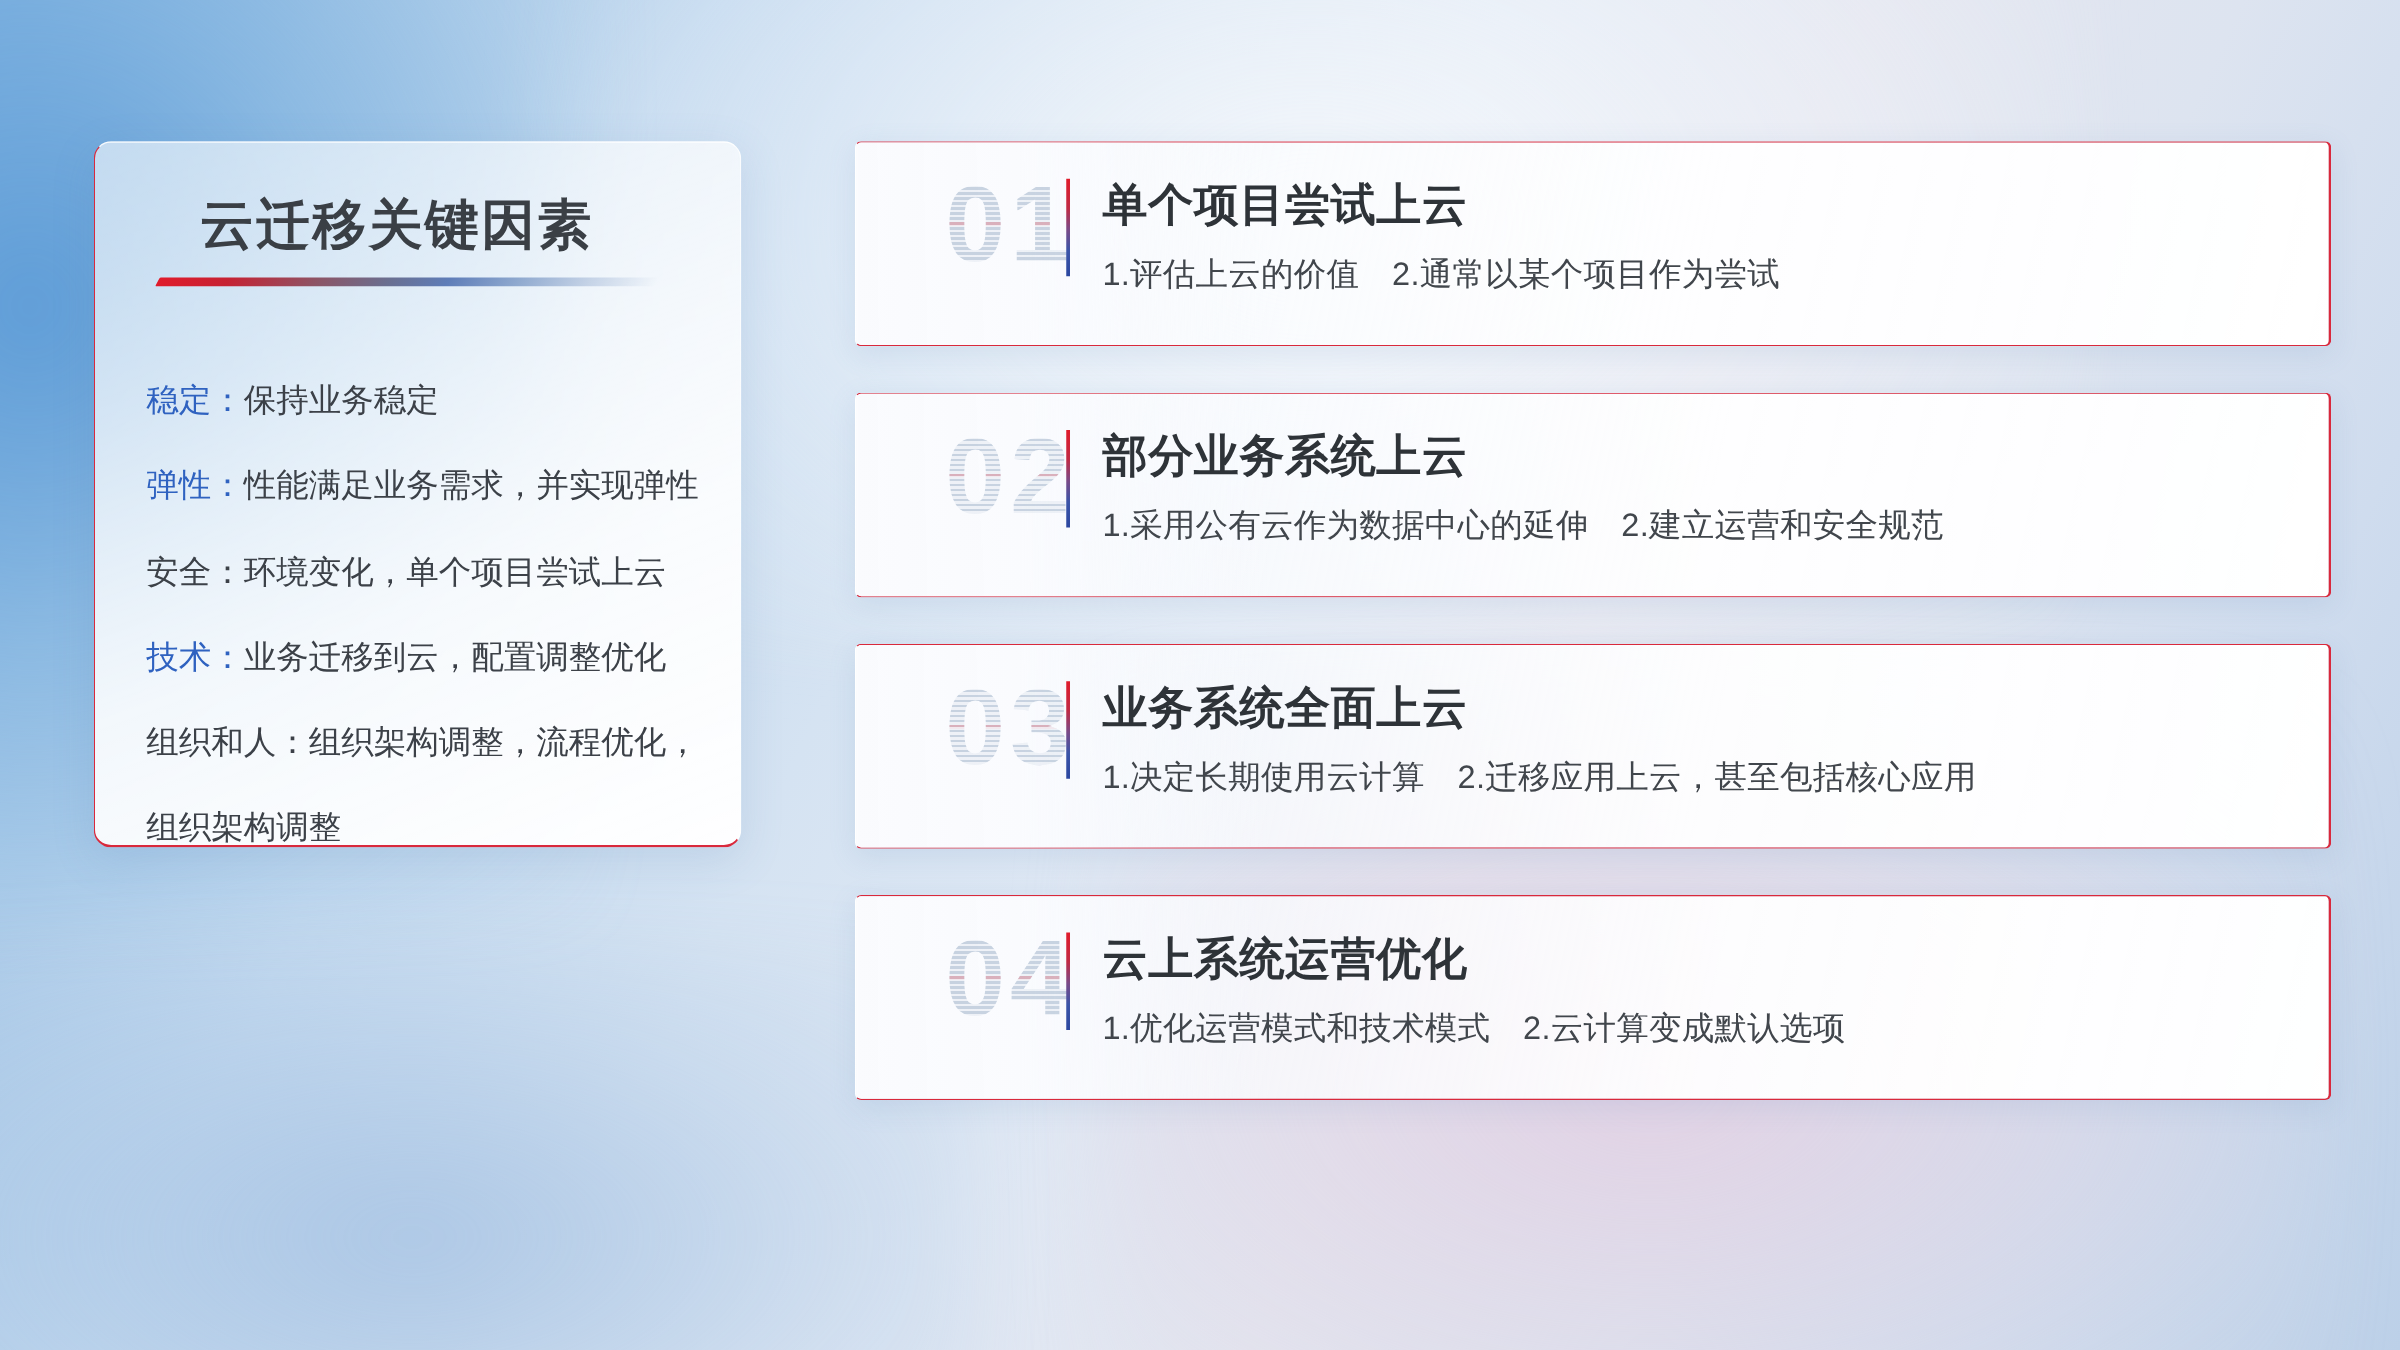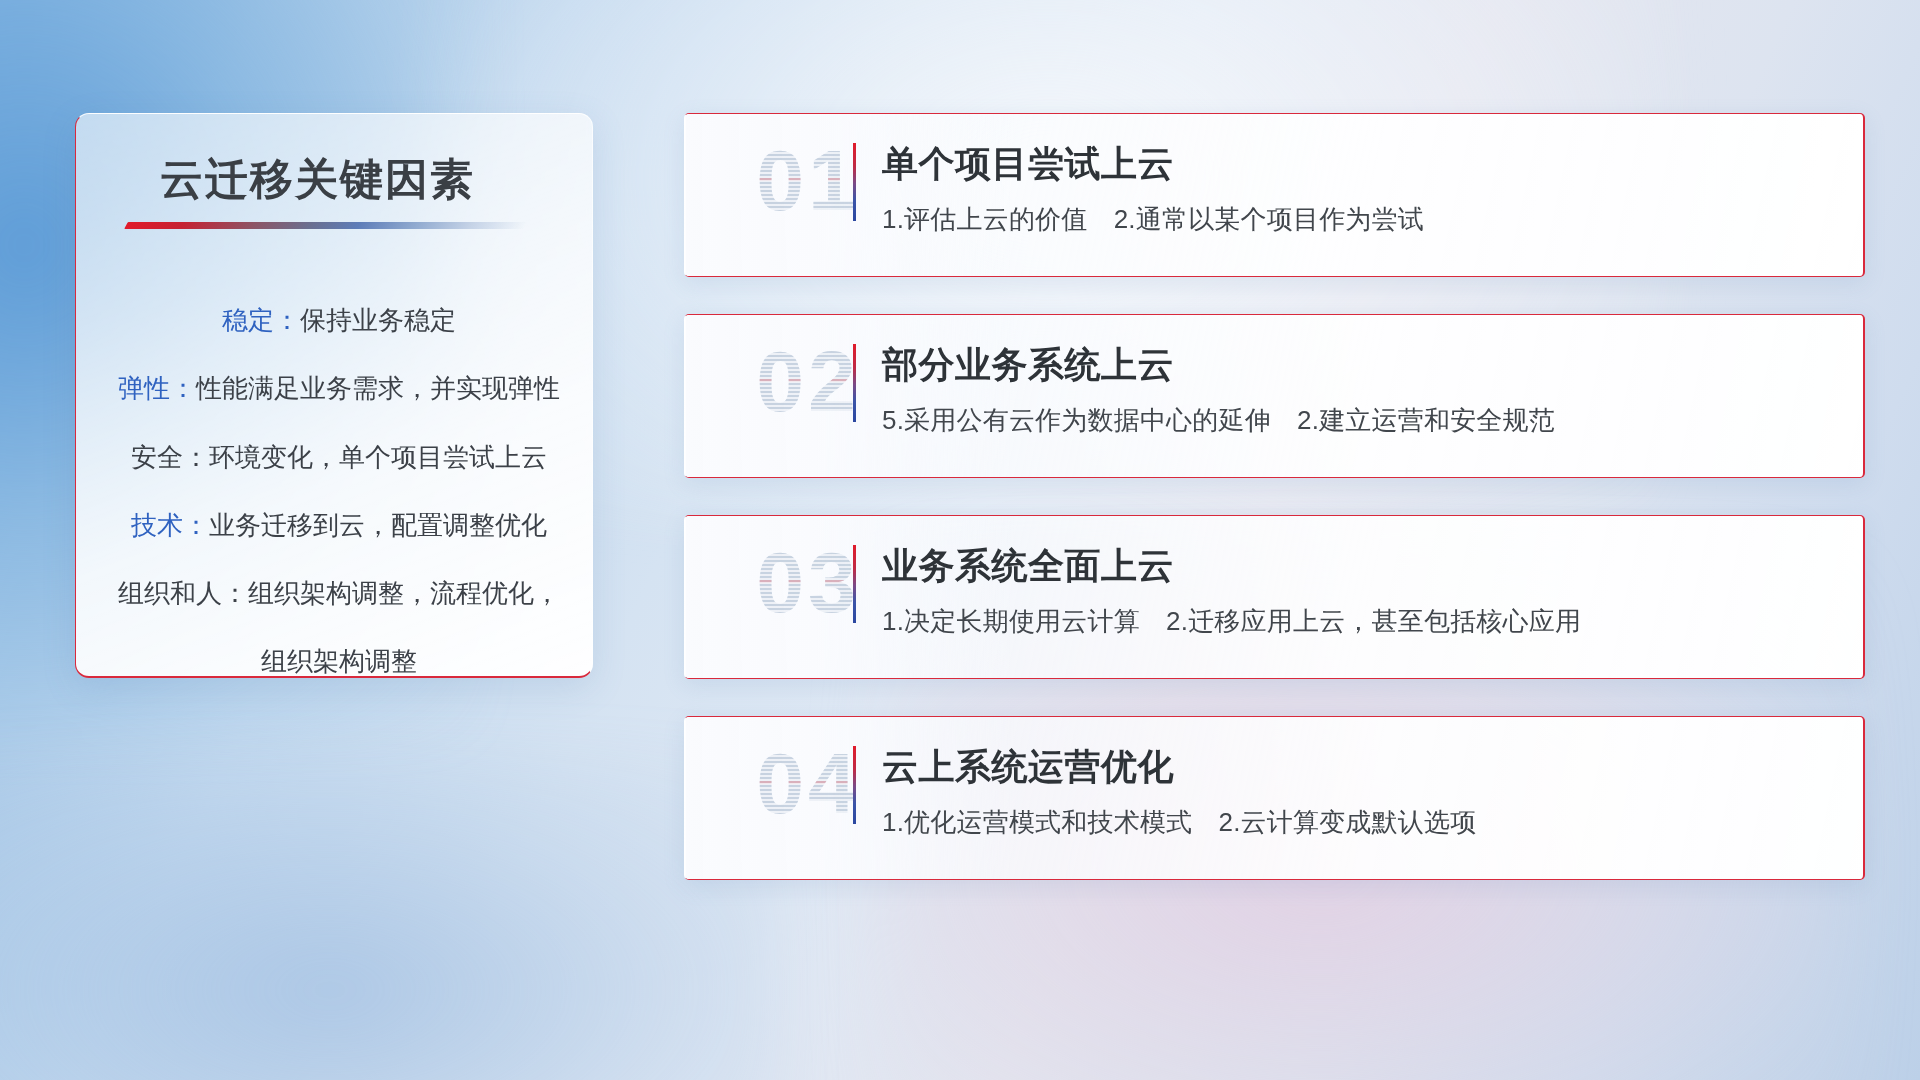--- a/index.html
+++ b/index.html
@@ -123,23 +123,22 @@
       #5e7db8 58%,
       #8fa9cf 72%,
       #c4d2e6 86%,
       rgba(224,232,244,0) 100%);
     transform: skewX(-28deg);
     border-radius: 1px;
   }
 
   #panel-list {
     position: absolute;
-    left: 26px; top: 190px;
+    left: 41px; top: 190px;
     right: 16px;
-    text-align: center;
   }
   .panel-line {
     font-size: 26px;
     line-height: 1.28;
     color: #3c4148;
     margin-bottom: 35px;
     white-space: nowrap;
   }
   .panel-line .lbl { color: #2f62c0; }
   .panel-line .lbl.dark { color: #3c4148; }
@@ -298,21 +297,21 @@
         <div class="card-body">
           <div class="card-title">单个项目尝试上云</div>
           <div class="card-desc">1.评估上云的价值　2.通常以某个项目作为尝试</div>
         </div>
       </article>
       <article class="card">
         <div class="card-num">02<span class="glitch">02</span></div>
         <div class="card-divider"></div>
         <div class="card-body">
           <div class="card-title">部分业务系统上云</div>
-          <div class="card-desc">5.采用公有云作为数据中心的延伸　2.建立运营和安全规范</div>
+          <div class="card-desc">1.采用公有云作为数据中心的延伸　2.建立运营和安全规范</div>
         </div>
       </article>
       <article class="card">
         <div class="card-num">03<span class="glitch">03</span></div>
         <div class="card-divider"></div>
         <div class="card-body">
           <div class="card-title">业务系统全面上云</div>
           <div class="card-desc">1.决定长期使用云计算　2.迁移应用上云，甚至包括核心应用</div>
         </div>
       </article>

